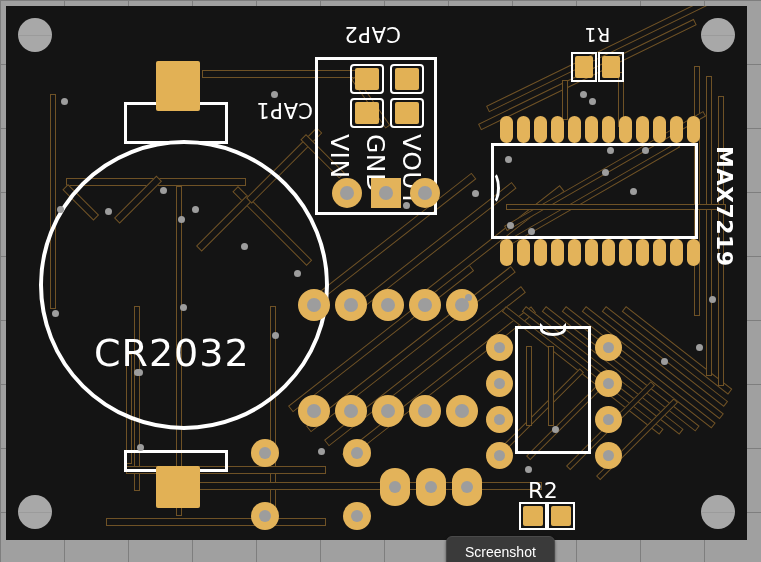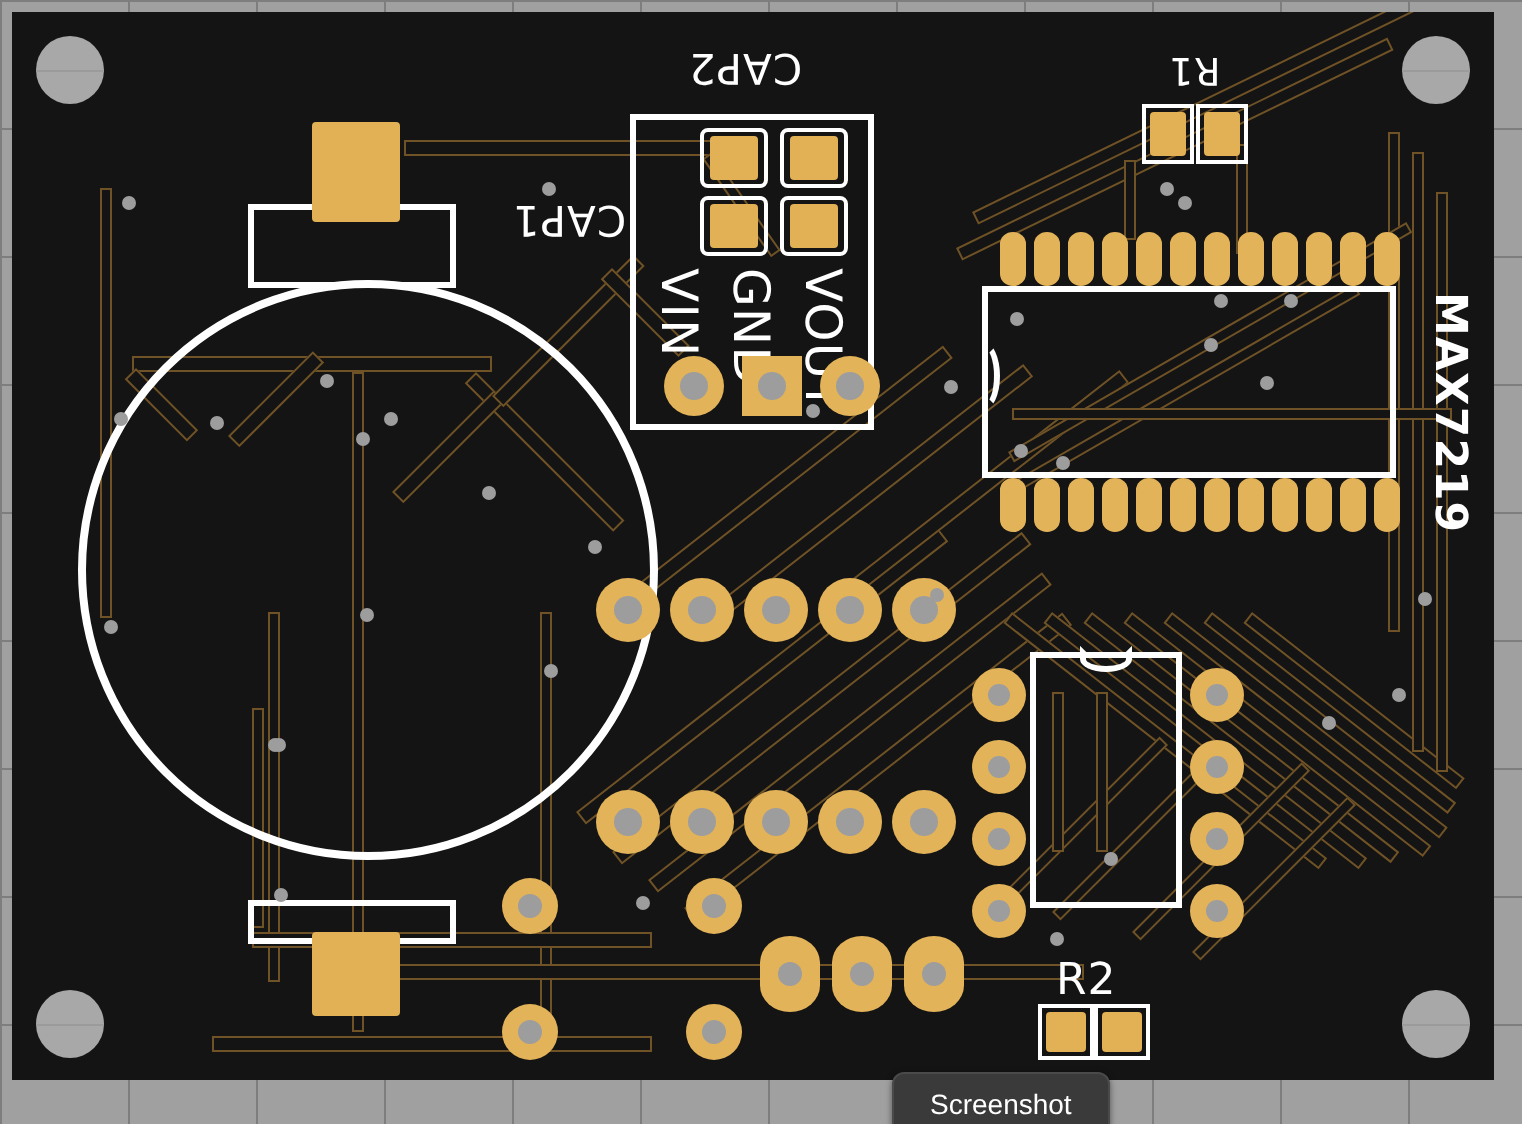--- a/index.html
+++ b/index.html
@@ -147,20 +147,21 @@
     <div class="trace" style="left:542px;top:340px;width:6px;height:80px;"></div>
     <div class="trace-d" style="left:350px;top:70px;width:60px;height:6px;transform:rotate(55deg);"></div>
     <div class="trace" style="left:556px;top:74px;width:6px;height:40px;"></div>
     <div class="trace" style="left:612px;top:66px;width:6px;height:55px;"></div>
 
     <div id="batt-circle" style="left:33px;top:134px;width:290px;height:290px;"></div>
     <div class="silk" style="left:118px;top:96px;width:104px;height:42px;"></div>
     <div class="pad-smd" style="left:150px;top:55px;width:44px;height:50px;"></div>
     <div class="silk" style="left:118px;top:444px;width:104px;height:22px;"></div>
     <div class="pad-smd" style="left:150px;top:460px;width:44px;height:42px;"></div>
+    <div id="batt-label" style="left:88px;top:325px;">CR2032</div>
 
     <div class="silk-text rot180" style="left:250px;top:92px;font-size:21px;">CAP1</div>
 
     <div class="silk" style="left:309px;top:51px;width:122px;height:158px;"></div>
     <div class="silk-text rot180" style="left:338px;top:16px;font-size:21px;">CAP2</div>
 
     <div class="silk-thin" style="left:344px;top:58px;width:34px;height:30px;border-radius:4px;"></div>
     <div class="pad-smd" style="left:349px;top:62px;width:24px;height:22px;"></div>
     <div class="silk-thin" style="left:384px;top:58px;width:34px;height:30px;border-radius:4px;"></div>
     <div class="pad-smd" style="left:389px;top:62px;width:24px;height:22px;"></div>

